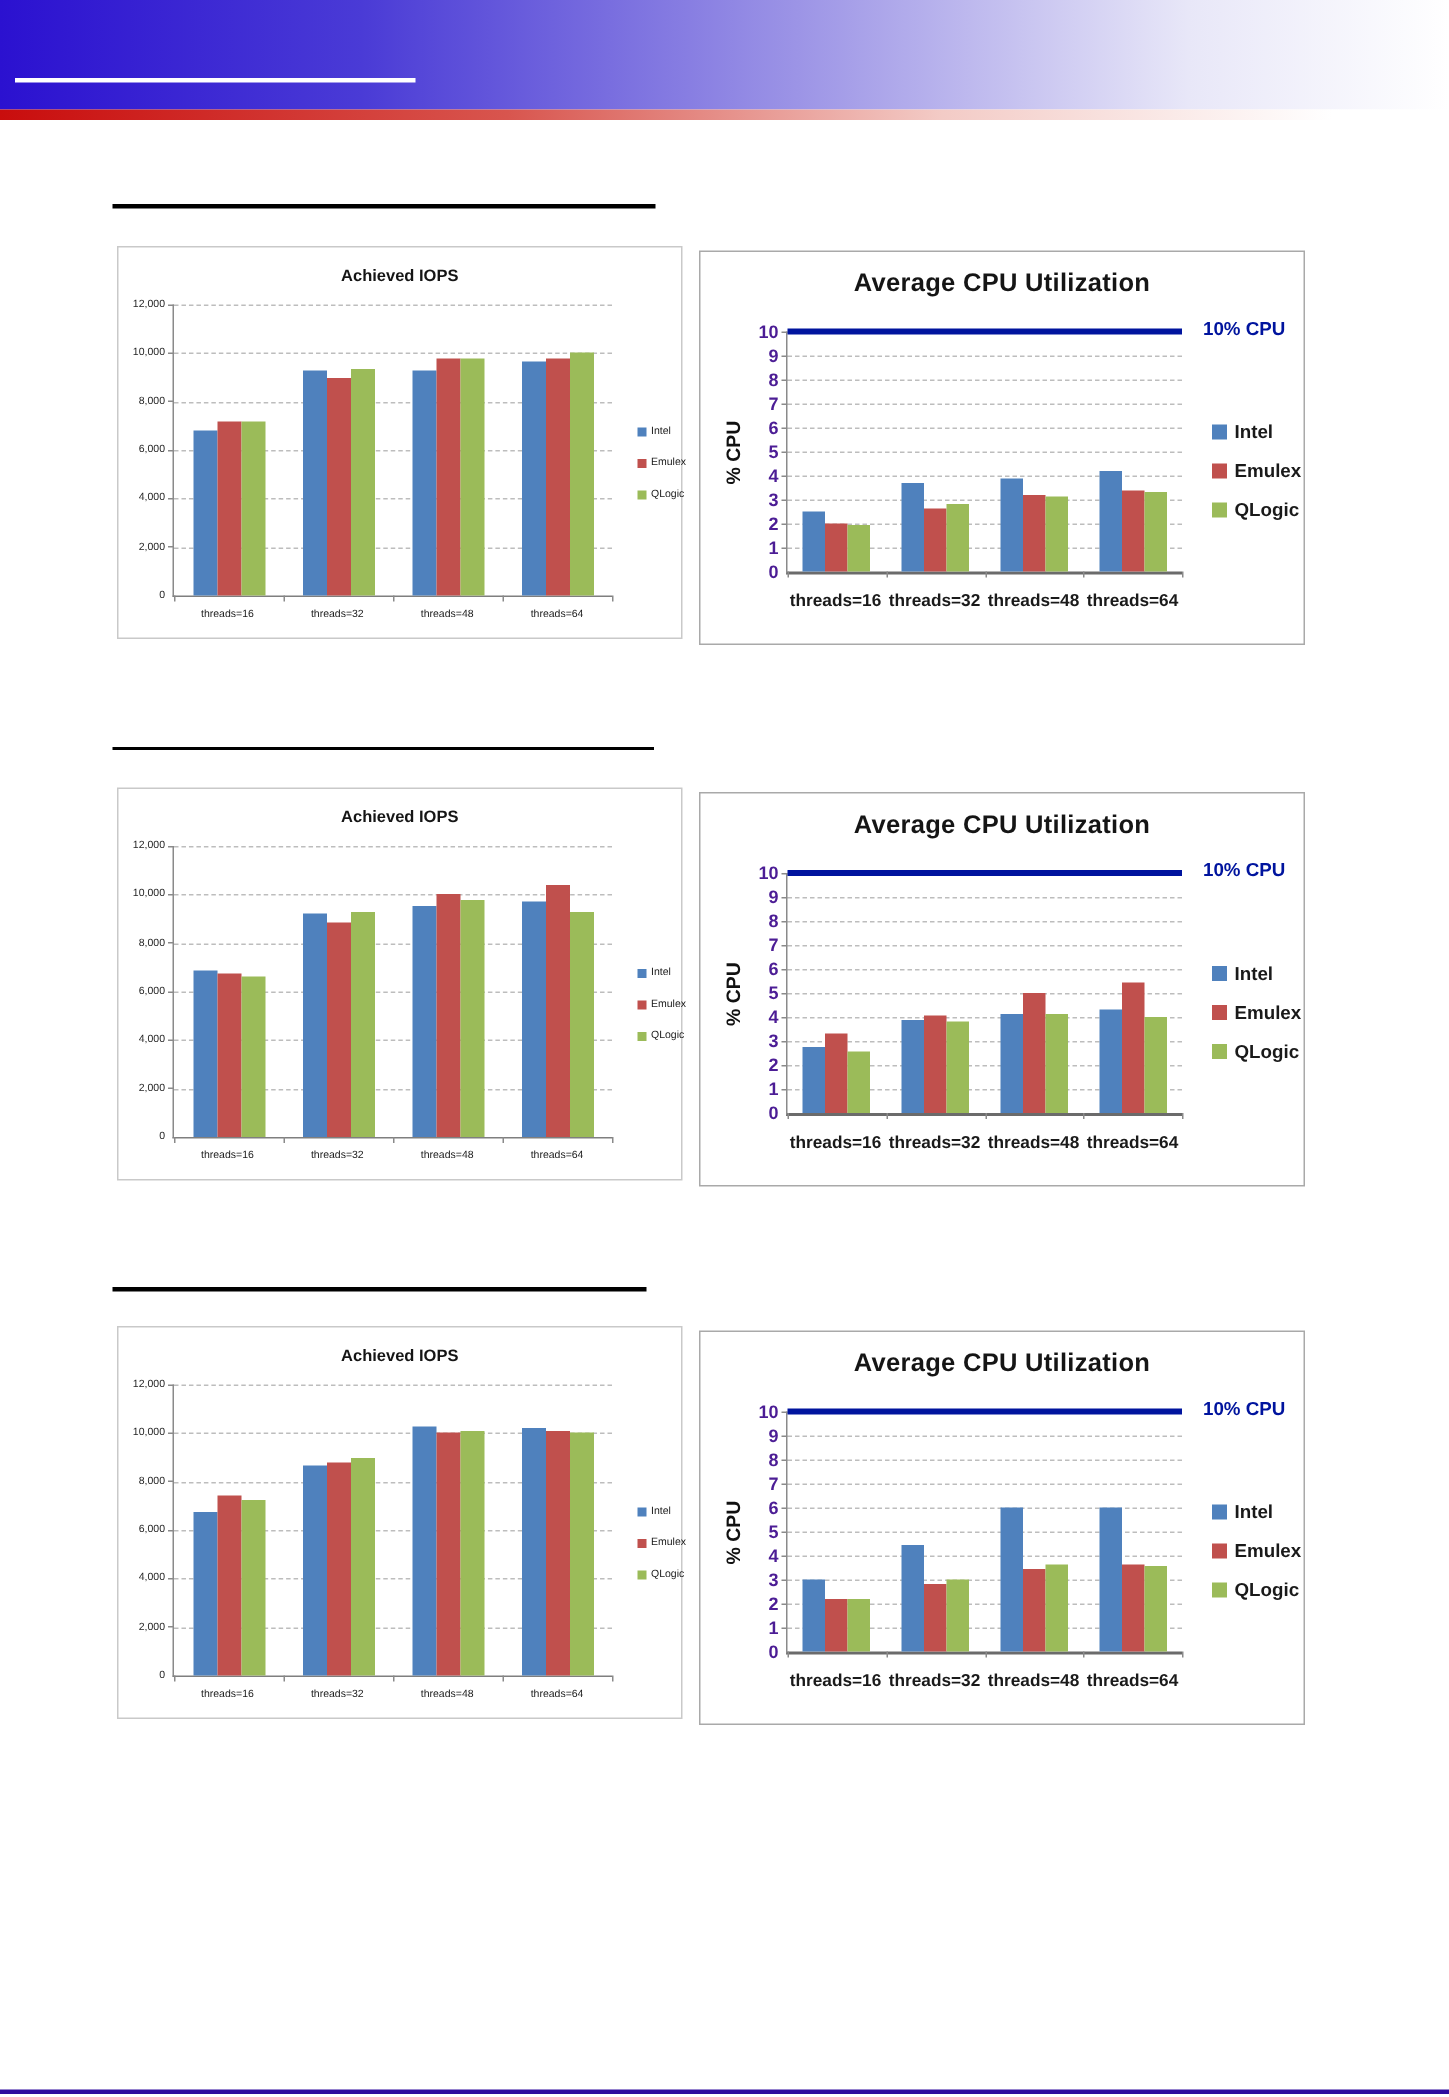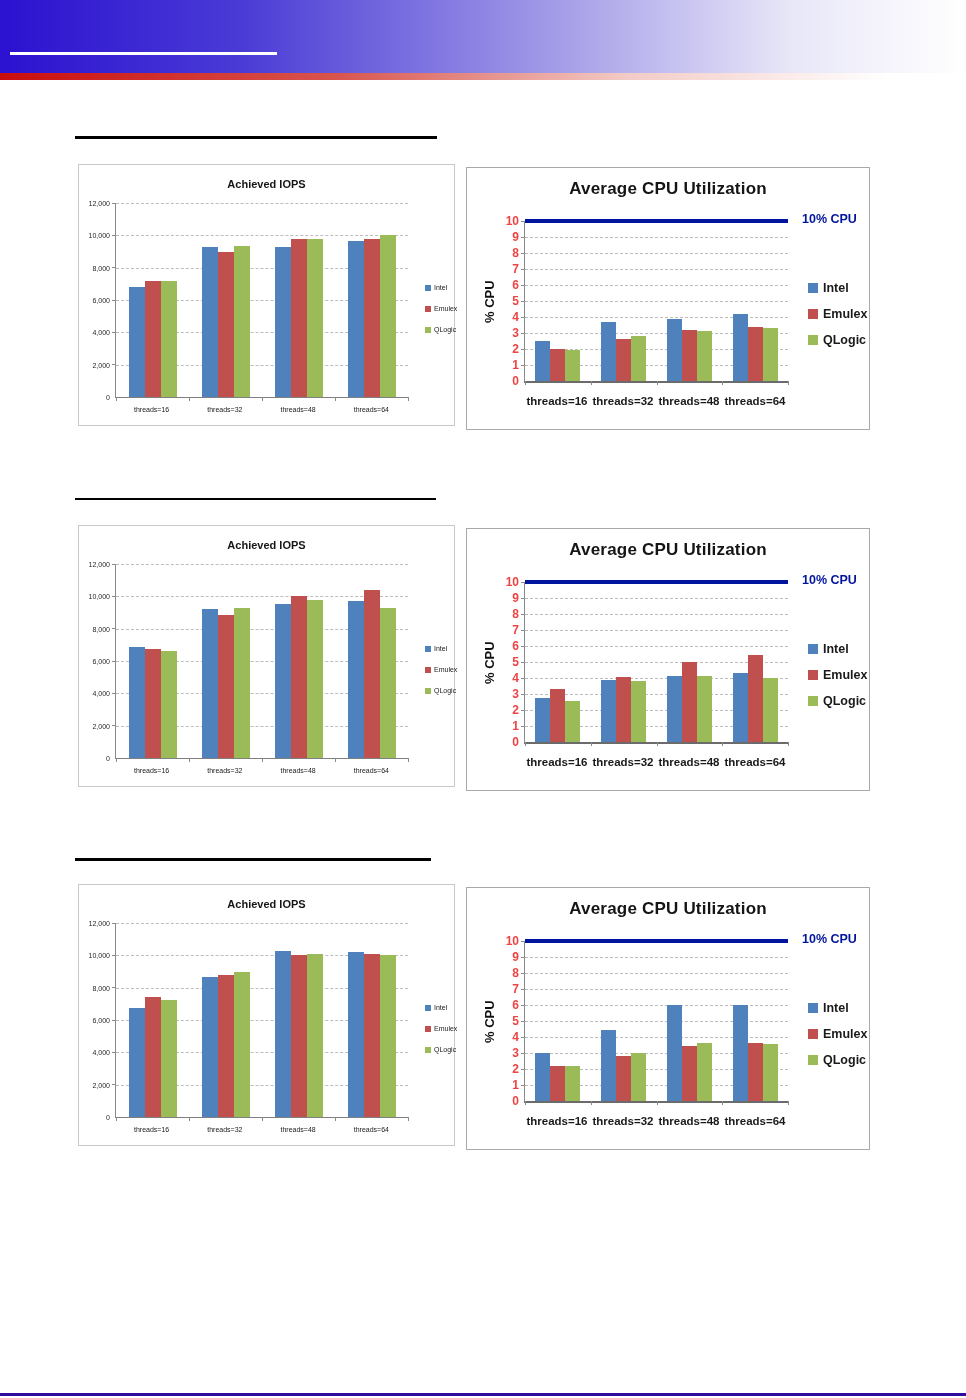--- a/index.html
+++ b/index.html
@@ -54,21 +54,21 @@
   }
   .chart-iops .plot { border-bottom:1px solid #7f7f7f; }
   .chart-cpu  .plot { border-bottom:2px solid #6b6b6b; }
 
   .gridline { position:absolute; left:0; width:100%; height:0; border-top:1px dashed #bdbdbd; }
   .ytick {
     position:absolute; left:-48px; width:42px; text-align:right;
     transform:translateY(-50%); color:#262626; white-space:nowrap;
   }
   .chart-iops .ytick { font-size:7px; }
-  .chart-cpu  .ytick { font-size:12px; font-weight:bold; color:#ef4444; }
+  .chart-cpu  .ytick { font-size:12px; font-weight:bold; color:#4c1d95; }
   .ytickmark { position:absolute; left:-4px; width:4px; height:1px; background:#8a8a8a; }
   .xtickmark { position:absolute; top:100%; width:1px; height:4px; background:#8a8a8a; }
 
   .bar-group {
     position:absolute; top:0; height:100%;
     display:flex; align-items:flex-end; justify-content:center;
   }
   .bar { width:var(--bar-w); }
 
   .xlabels { position:absolute; left:var(--pl); width:var(--pw); display:flex; color:#1a1a1a; }

